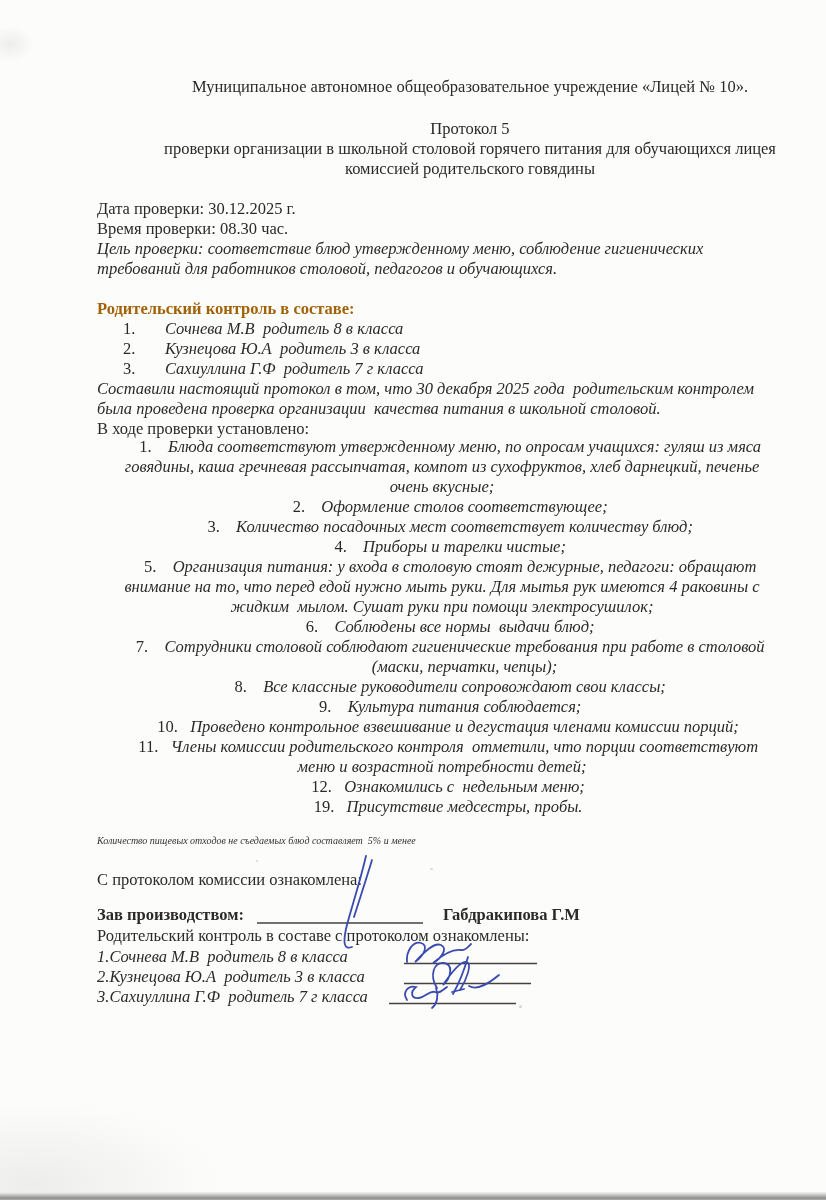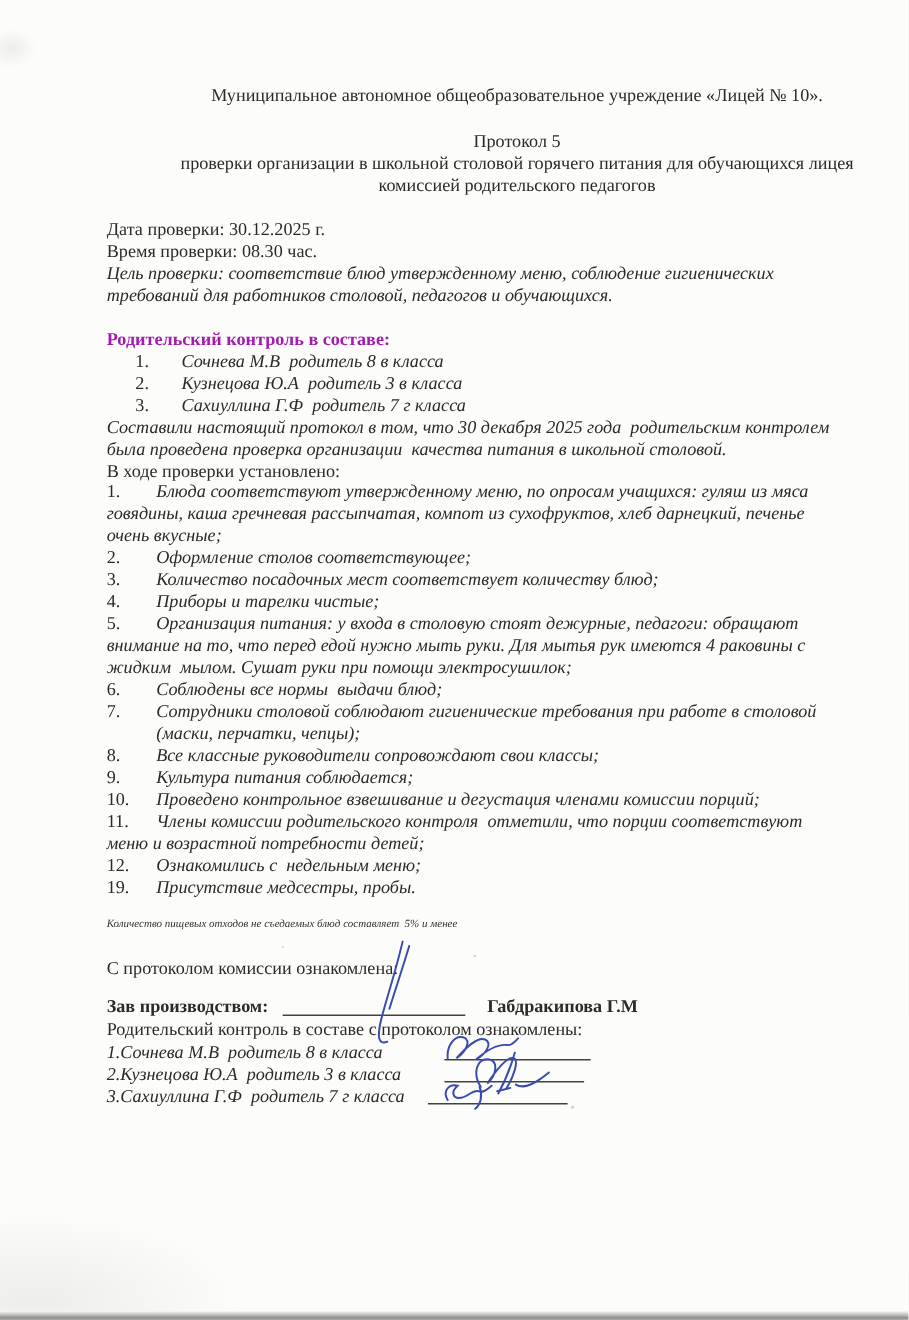--- a/index.html
+++ b/index.html
@@ -5,24 +5,24 @@
   html,body{margin:0;padding:0;}
   body{background:#e9e9e9;font-family:"Liberation Serif","DejaVu Serif",serif;}
   .page{
     position:relative;width:826px;height:1200px;margin:0 auto;
     background:#fcfcfb;overflow:hidden;
     color:#2b2a28;font-size:16.5px;line-height:20px;
   }
   .blk{position:absolute;left:97px;width:690px;}
   .center{text-align:center;padding-left:28px;}
   .pre{white-space:pre-wrap;font-style:italic;}
-  .bold{font-weight:bold;color:#a21caf;}
+  .bold{font-weight:bold;color:#a16207;}
   .member .num{display:inline-block;margin-left:26px;width:42px;white-space:pre;}
   .finding .num{display:inline-block;width:45px;white-space:pre;}
-  .finding{margin:0;}
+  .finding{margin:0;text-align:center;}
   .finding.hang{padding-left:45px;}
   .finding.hang .num{margin-left:-45px;}
   .waste{font-size:10px;color:#33312e;}
   .prod-row{height:20px;font-weight:bold;}
   .prod-name{position:absolute;left:346px;top:0;white-space:pre;}
   .sig-overlay{position:absolute;left:0;top:0;width:826px;height:1200px;pointer-events:none;}
   .edge-bottom{
     position:absolute;left:0;bottom:0;width:826px;height:8px;
     background:linear-gradient(to bottom,#f4f4f3 0%,#c9c9c8 35%,#8f8f8e 75%,#aeaead 100%);
   }
@@ -39,21 +39,21 @@
 </head>
 <body>
 
 <div class="page">
 
   <div class="blk center" style="top:77px">Муниципальное автономное общеобразовательное учреждение «Лицей № 10».</div>
 
   <div class="blk center" style="top:119px">
     <div>Протокол 5</div>
     <div>проверки организации в школьной столовой горячего питания для обучающихся лицея</div>
-    <div>комиссией родительского педагогов</div>
+    <div>комиссией родительского говядины</div>
   </div>
 
   <div class="blk" style="top:199px">
     <div>Дата проверки: 30.12.2025 г.</div>
     <div>Время проверки: 08.30 час.</div>
     <div class="pre">Цель проверки: соответствие блюд утвержденному меню, соблюдение гигиенических
 требований для работников столовой, педагогов и обучающихся.</div>
   </div>
 
   <div class="blk bold" style="top:299px">Родительский контроль в составе:</div>

